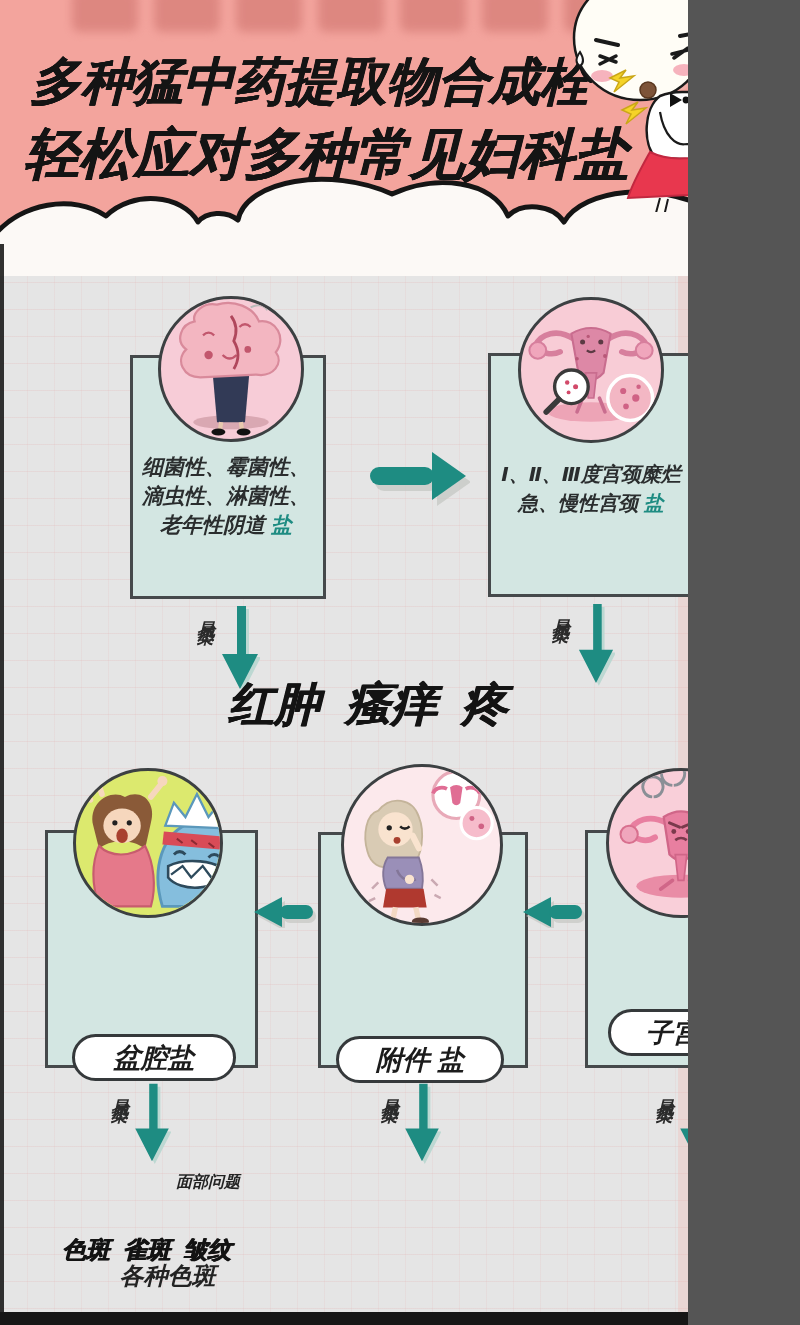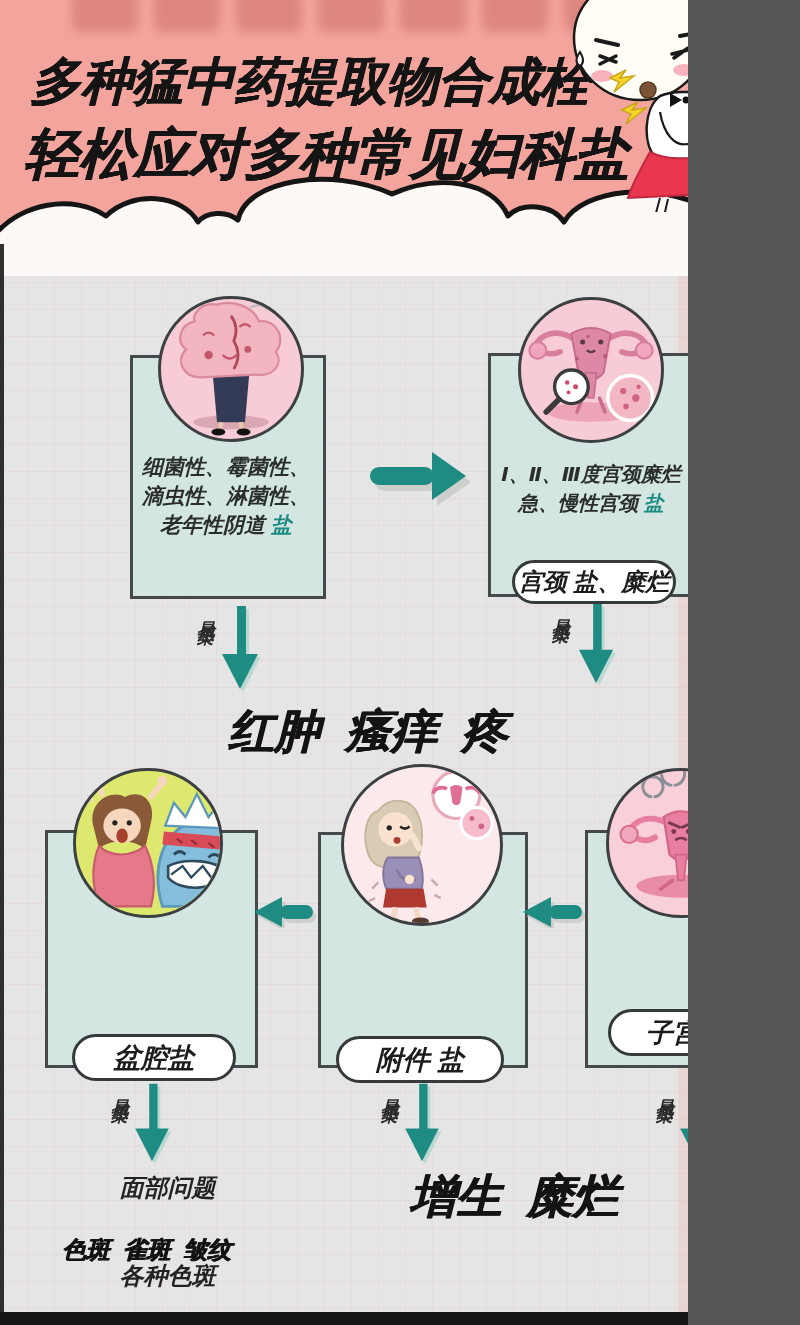--- a/index.html
+++ b/index.html
@@ -181,21 +181,20 @@
   <div class="abs boxtext" style="left:132px;top:452px;width:188px;font-size:21px;line-height:29px;">
     <div>细菌性、霉菌性、</div>
     <div>滴虫性、淋菌性、</div>
     <div><span>老年性阴道</span> <span class="accent">盐</span></div>
   </div>
   <div class="abs boxtext" style="left:489px;top:460px;width:204px;font-size:20px;line-height:29px;">
     <div>Ⅰ、Ⅱ、Ⅲ度宫颈糜烂</div>
     <div><span>急、慢性宫颈</span> <span class="accent">盐</span></div>
   </div>
 
-  <div class="abs pill" style="left:512px;top:560px;width:164px;height:44px;font-size:24px;">宫颈 盐、糜烂</div>
 
   <div class="abs arrow" style="left:366px;top:446px;width:104px;height:60px;">
     <svg viewBox="0 0 104 60">
       <g transform="translate(5,6)" opacity=".75">
         <rect x="4" y="21" width="64" height="18" rx="9" fill="#c6c8c4"></rect>
         <polygon points="66,6 100,30 66,54" fill="#c6c8c4"></polygon>
       </g>
       <rect x="4" y="21" width="64" height="18" rx="9" fill="#1e8c82"></rect>
       <polygon points="66,6 100,30 66,54" fill="#1e8c82"></polygon>
     </svg>
@@ -216,21 +215,21 @@
     </svg>
   </div>
 
   <div class="abs arrow" style="left:710px;top:600px;width:84px;height:134px;">
     <svg viewBox="0 0 86 136">
       <path d="M38 2 C 64 14,80 44,73 78 L86 74 L56 132 L34 86 L50 90 C 56 60,52 28,30 12 Z" fill="#b9c4c2" transform="translate(7,5)" opacity=".8"></path>
       <path d="M38 2 C 64 14,80 44,73 78 L86 74 L56 132 L34 86 L50 90 C 56 60,52 28,30 12 Z" fill="#1e8c82"></path>
     </svg>
   </div>
 
-  <div class="abs bigsym" style="left:228px;top:701px;font-size:46px;">红肿 瘙痒 疼</div>
+  <div class="abs bigsym" style="left:228px;top:674px;font-size:46px;">红肿 瘙痒 疼</div>
 
   <div class="abs tealbox" style="left:45px;top:830px;width:207px;height:232px;"></div>
   <div class="abs tealbox" style="left:318px;top:832px;width:204px;height:230px;"></div>
   <div class="abs tealbox" style="left:585px;top:830px;width:204px;height:232px;"></div>
 
   <div class="abs circ" style="left:73px;top:768px;width:150px;height:150px;background:#dce96e;">
     <svg viewBox="0 0 100 100">
 
       <path d="M10 20 L4 8 M18 16 L14 4 M52 18 L60 8" stroke="#f6d7bd" stroke-width="4" stroke-linecap="round"></path>
       <circle cx="4" cy="7" r="3.5" fill="#f6d7bd"></circle>
@@ -338,21 +337,20 @@
     </svg>
   </div>
   <div class="abs vtext" style="left:653px;top:1086px;">易感染</div>
   <div class="abs arrow" style="left:678px;top:1082px;width:38px;height:82px;">
     <svg viewBox="0 0 40 88">
       <path d="M17 2h9v48h12L20 85 2 50h15z" fill="#bcd8d2" transform="translate(3,3)"></path>
       <path d="M17 2h9v48h12L20 85 2 50h15z" fill="#1e8c82"></path>
     </svg>
   </div>
 
-  <div class="abs outsm" style="left:95px;top:1172px;width:145px;font-size:24px;">面部问题</div>
+  <div class="abs outsm" style="left:95px;top:1172px;width:145px;font-size:16px;text-align:right;">面部问题</div>
   <div class="abs outsm" style="left:95px;top:1260px;width:145px;font-size:24px;">各种色斑</div>
   <div class="abs bigsym" style="left:62px;top:1234px;font-size:24px;word-spacing:6px;">色斑 雀斑 皱纹</div>
-  <div class="abs bigsym" style="left:410px;top:1166px;font-size:46px;">增生 糜烂</div>
 
   <div class="abs left-line"></div>
   <div class="abs bottom-bar"></div>
 
 </div>
 
 </body></html>

